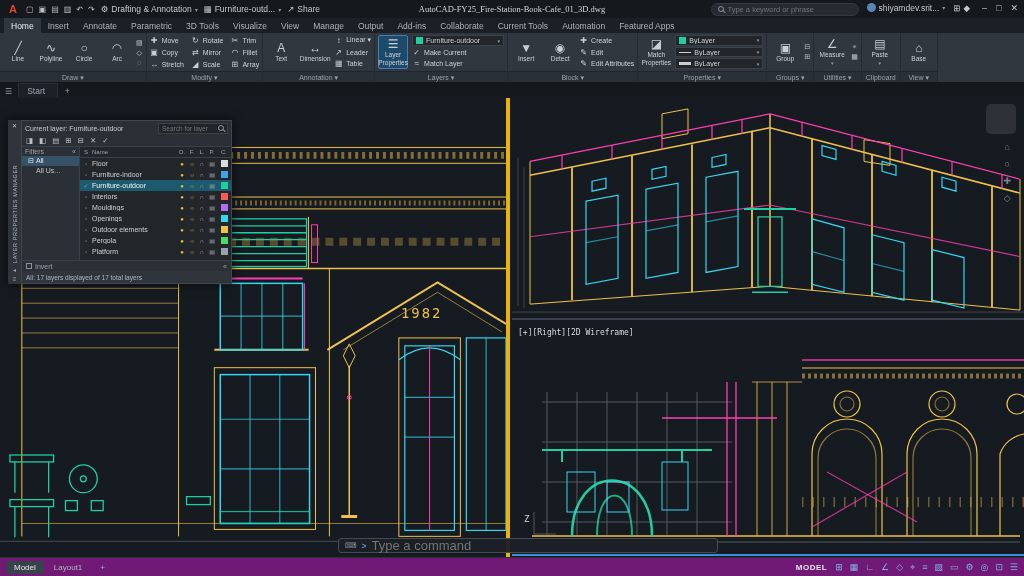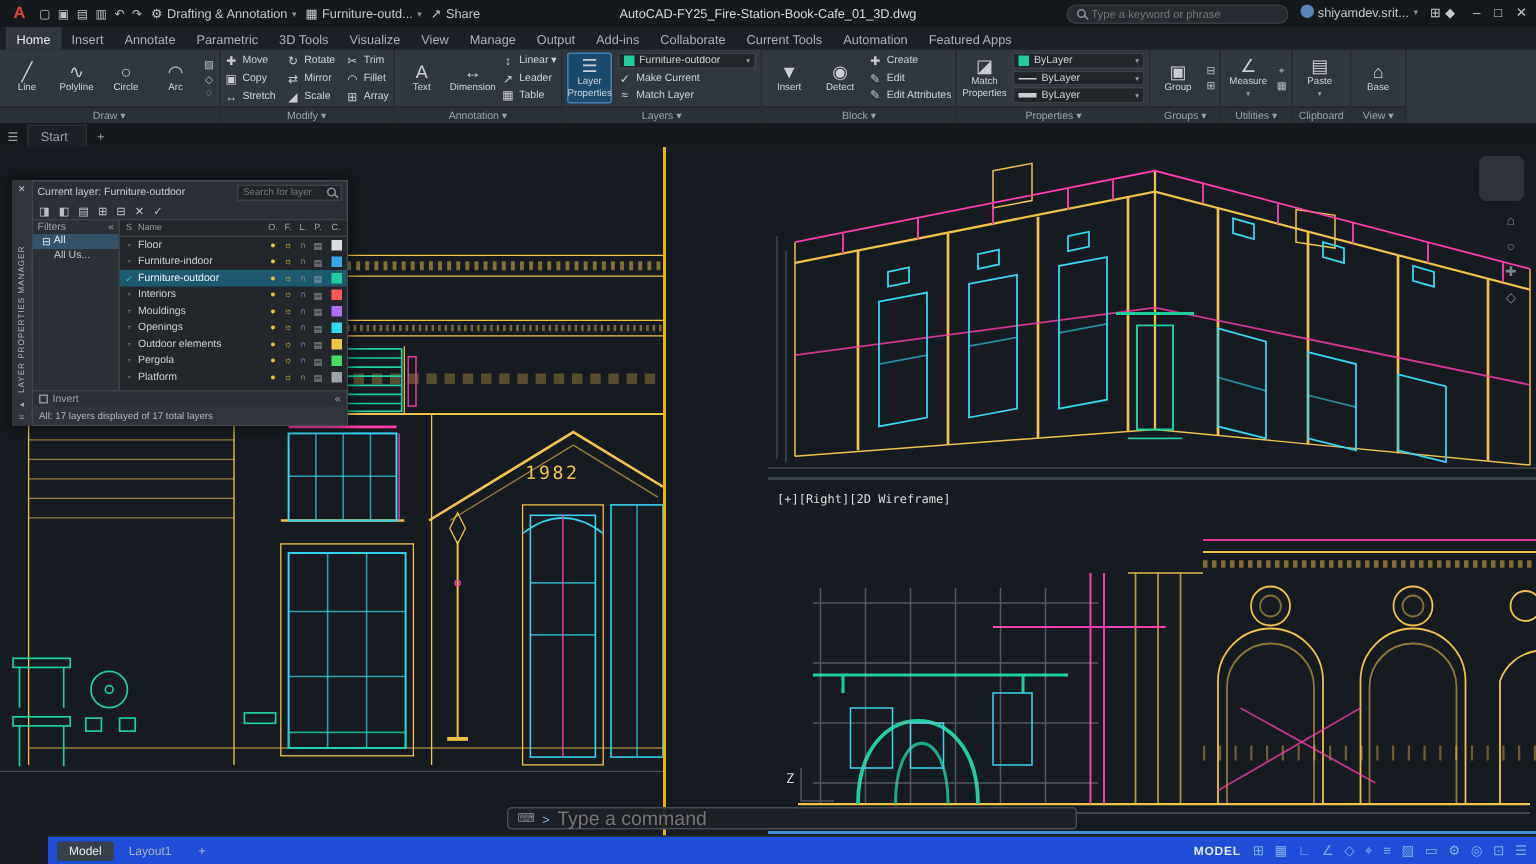--- a/index.html
+++ b/index.html
@@ -7,21 +7,21 @@
   body { font-family:"Liberation Sans", sans-serif; background:#161b21; color:#c3c9cf; }
   .app { position:relative; width:1024px; height:576px; display:flex; flex-direction:column; }
 
   
   .titlebar { height:18px; background:#15181d; display:flex; align-items:center; padding:0 6px; gap:6px; font-size:8.5px; position:relative; flex:0 0 18px; }
   .logo { color:#e5452f; font-weight:bold; font-size:11px; width:14px; text-align:center; }
   .qat { display:flex; gap:5px; color:#b9c0c7; font-size:8px; }
   .qat span { cursor:default; }
   .tb-group { display:flex; align-items:center; gap:3px; color:#c3c9cf; }
   .tb-caret { font-size:6px; color:#8a929a; }
-  .doc-title { position:absolute; left:50%; transform:translateX(-50%); color:#d4d9de; font-size:8.5px; white-space:nowrap; pointer-events:none; }
+  .doc-title { position:absolute; left:50%; transform:translateX(-50%); color:#d4d9de; font-size:8.5px; white-space:nowrap; pointer-events:none;font-family:Liberation Serif, serif; }
   .tb-right { margin-left:auto; display:flex; align-items:flex-start; gap:8px; }
   .search-box { display:flex; align-items:center; gap:4px; background:#262b31; border:1px solid #343a41; border-radius:8px; height:13px; padding:0 6px; width:148px; }
   .search-box input { background:transparent; border:none; outline:none; color:#9aa2aa; font-size:7.5px; width:100%; font-family:inherit; }
   .mag { width:6px; height:6px; border:1px solid #8a929a; border-radius:50%; position:relative; flex:0 0 auto; }
   .mag::after { content:''; position:absolute; width:4px; height:1px; background:#8a929a; transform:rotate(45deg); right:-3px; bottom:-1px; }
   .avatar { width:9px; height:9px; border-radius:50%; background:#5a85b5; }
   .win-ctrl { display:flex; gap:9px; font-size:9px; color:#c1c7cd; margin-left:4px; }
 
   
   .ribbon-tabs { height:15px; background:#1b2026; display:flex; align-items:flex-end; padding:0 4px; flex:0 0 15px; }
@@ -60,21 +60,21 @@
   .filetabs { height:16px; background:#15181d; display:flex; align-items:flex-end; padding:0 0 0 5px; gap:2px; flex:0 0 16px; font-size:8.5px; }
   .ft-menu { color:#9aa2aa; font-size:8px; margin:0 4px 2px 0; }
   .ftab { height:15px; display:flex; align-items:center; gap:4px; padding:0 8px; background:#1d2127; border:1px solid #2a2f36; border-bottom:none; color:#9aa2aa; white-space:nowrap; }
   .ftab.active { background:#31373f; color:#e3e7eb; }
   .ftab .close { font-size:6.5px; color:#9aa2aa; }
   .ft-add { width:14px; height:15px; display:flex; align-items:center; justify-content:center; color:#9aa2aa; }
 
   
   .drawing { position:relative; flex:1; background:#161b21; overflow:hidden; }
   .vp { position:absolute; }
-  .vp-left { left:0; top:0; width:444px; height:459px; border-right:2px solid #eab308; }
+  .vp-left { left:0; top:0; width:510px; height:459px; border-right:4px solid #eab308; }
   .vp-tr { left:512px; top:0; right:0; height:222px; border-bottom:2px solid #39424c; }
   .vp-br { left:512px; top:224px; right:0; bottom:0; }
   .vp svg { display:block; width:100%; height:100%; }
   svg text { font-family:"DejaVu Sans Mono", monospace; }
 
   
   .viewcube { position:absolute; right:8px; top:6px; width:30px; height:30px; background:rgba(205,210,216,0.13); border-radius:5px; }
   .navbar { position:absolute; right:13px; top:44px; display:flex; flex-direction:column; gap:7px; opacity:.55; }
   .navbar span { color:#cfd6dd; font-size:9px; text-align:center; }
 
@@ -114,21 +114,21 @@
   .pal-footer .collapse { margin-left:auto; }
   .pal-status { height:12px; background:#30353c; display:flex; align-items:center; padding:0 4px; color:#aeb6bd; font-size:6.5px; }
 
   
   .cmdbar { position:absolute; left:338px; bottom:4px; width:380px; height:15px; background:rgba(28,32,38,.95); border:1px solid #434b54; border-radius:3px; display:flex; align-items:center; gap:5px; padding:0 6px; z-index:6; }
   .cmdbar .cicon { color:#8a929a; font-size:8px; }
   .cmdbar .prompt { color:#7fb2e5; font-size:8.5px; }
   .cmdbar input { flex:1; background:transparent; border:none; outline:none; color:#9aa2aa; font-size:13px; font-family:inherit; }
 
   
-  .statusbar { height:19px; background:#1d4ed8; display:flex; align-items:center; padding:0 6px; gap:4px; font-size:8px; flex:0 0 19px; border-top:1px solid #2c3138;margin-left:32px; }
+  .statusbar { height:19px; background:#701a75; display:flex; align-items:center; padding:0 6px; gap:4px; font-size:8px; flex:0 0 19px; border-top:1px solid #2c3138; }
   .stab { padding:2px 8px; border-radius:2px; color:#aeb6bd; }
   .stab.active { background:#39414b; color:#e6eaee; }
   .sb-right { margin-left:auto; display:flex; align-items:center; gap:8px; }
   .mode-label { color:#e3e7ea; font-weight:bold; letter-spacing:.5px; font-size:8px; }
   .sb-icons { display:flex; align-items:center; gap:7px; }
   .sb-icons span { color:#7fb2e5; font-size:9px; }
 </style>
 </head>
 <body>
 

